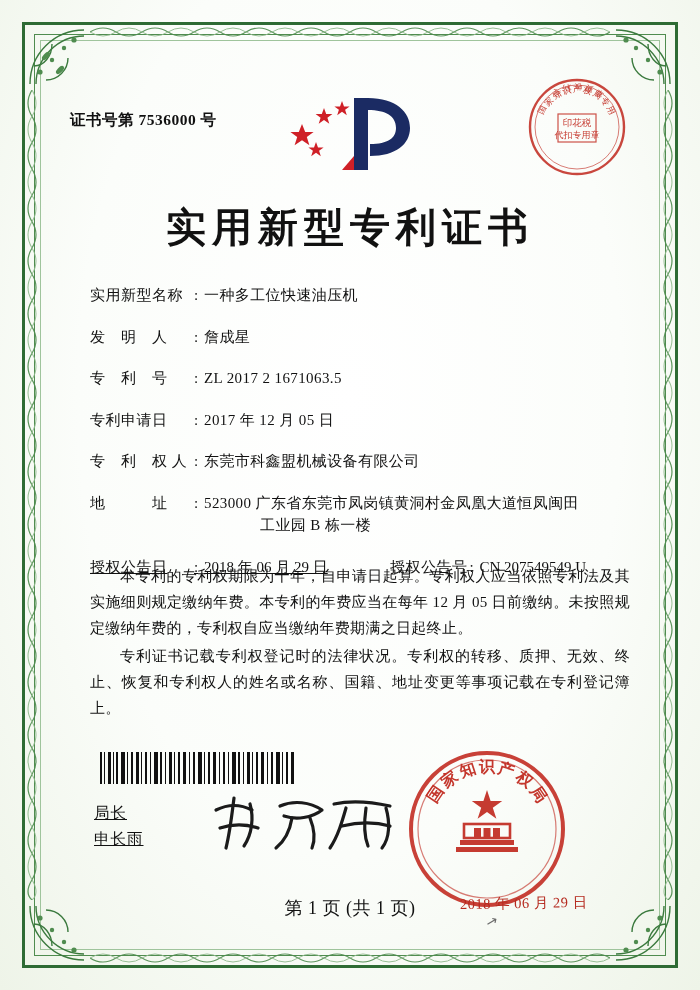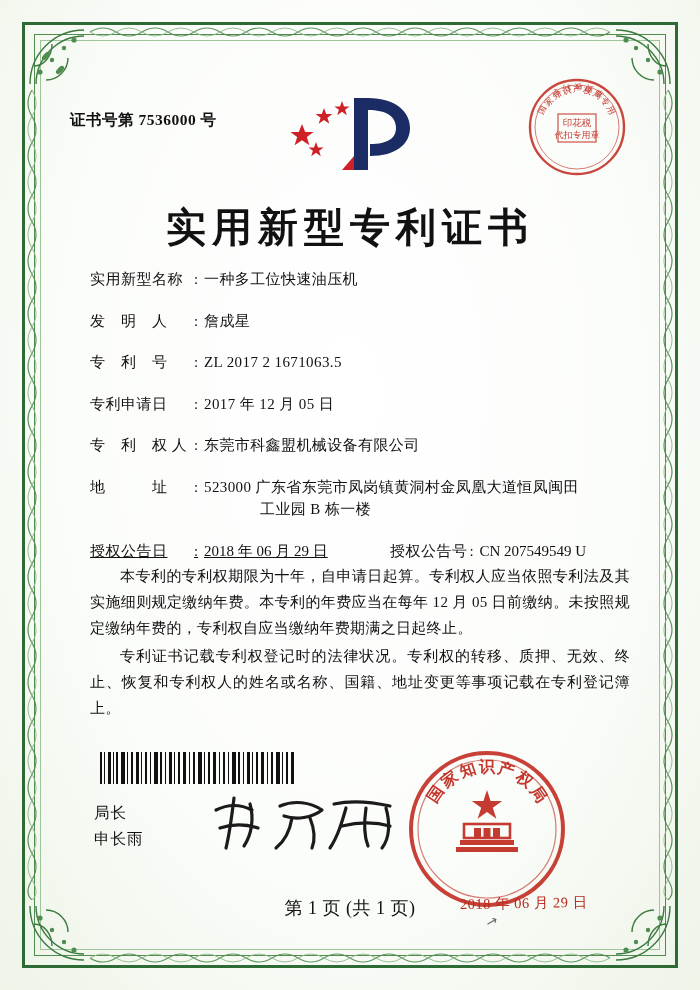--- a/index.html
+++ b/index.html
@@ -99,21 +99,21 @@
     letter-spacing: 6px;
     font-weight: bold;
     color: #111;
     font-family: "DejaVu Serif", serif;
   }
 
   .fields {
     position: absolute;
     left: 34px;
     right: 10px;
-    top: 216px;
+    top: 232px;
     font-size: 15px;
     color: #111;
     line-height: 1.5;
   }
   .field-row {
     display: flex;
     align-items: flex-start;
     margin-bottom: 19px;
   }
   .field-label {
@@ -178,20 +178,21 @@
     height: 32px;
   }
   .sig-block {
     position: absolute;
     left: 38px;
     top: 748px;
     font-size: 15.5px;
     line-height: 1.65;
     color: #111;
     letter-spacing: 1px;
+    text-decoration: underline;
   }
   .signature {
     position: absolute;
     left: 150px;
     top: 736px;
     width: 200px;
     height: 70px;
   }
   .seal-bottom {
     position: absolute;

